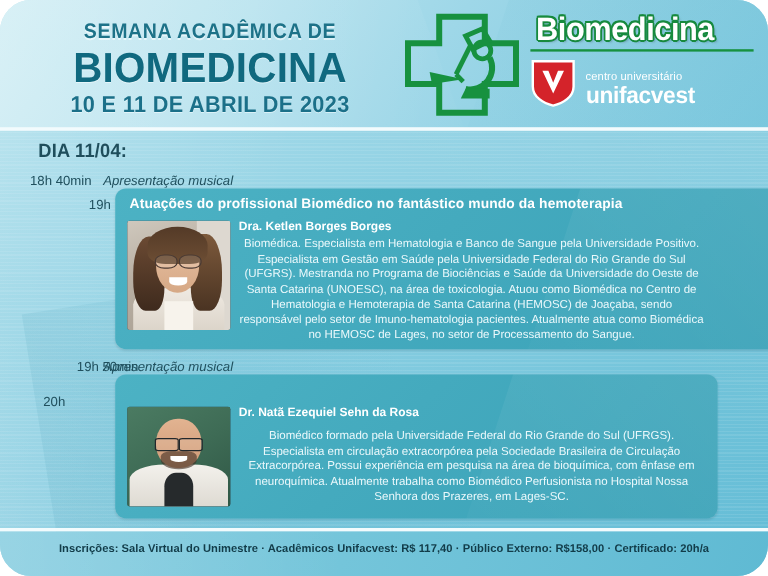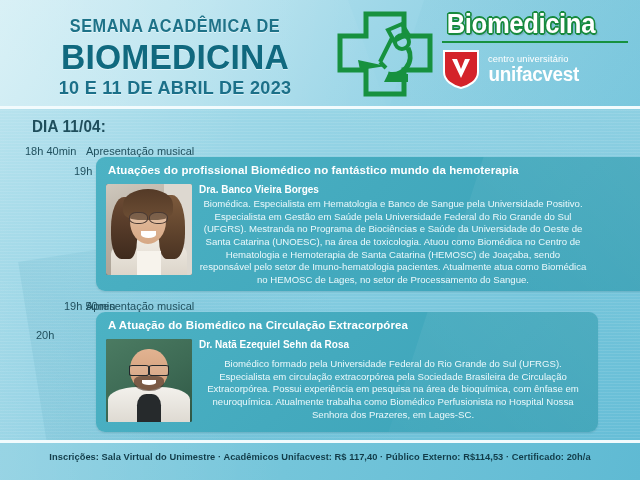--- a/index.html
+++ b/index.html
@@ -11,20 +11,21 @@
     overflow: hidden;
     font-family: "Liberation Sans", sans-serif;
   }
 
   #poster {
     position: relative;
     width: 640px;
     height: 480px;
     background: linear-gradient(150deg, #bfe6ef 0%, #a8dcea 18%, #92d2e4 40%, #7ec9de 62%, #6fc2d9 80%, #63bcd6 100%);
     overflow: hidden;
+    border-radius: 26px;
   }
 
   
   .streak {
     position: absolute;
     pointer-events: none;
   }
   .streak-a {
     left: -120px; top: -60px;
     width: 520px; height: 700px;
@@ -147,21 +148,21 @@
       -1.2px 1.2px 0 #178a3e, 1.2px 1.2px 0 #178a3e,
        2px 2px 2px rgba(0,0,0,0.25);
   }
   .brand-rule {
     width: 186px; height: 2px;
     background: #17913f;
     margin-top: 3px;
   }
   .uni-row {
     display: flex;
-    align-items: center;
+    align-items: flex-end;
     margin-top: 5px;
   }
   .shield {
     width: 38px; height: 42px;
     position: relative;
     flex: none;
   }
   .uni-text { margin-left: 7px; line-height: 1.0; }
   .uni-top {
     font-size: 9.5px;
@@ -208,20 +209,21 @@
     position: absolute;
     font-size: 11px;
     color: #20505e;
     white-space: nowrap;
   }
   .slot-note {
     position: absolute;
     font-size: 11px;
     color: #20505e;
     white-space: nowrap;
+    font-style: italic;
   }
 
   .t1 { left: 25px; top: 36px; }
   .n1 { left: 86px; top: 36px; }
   .t2 { left: 36px; top: 56px; margin-left: 38px; }
 
   .t3 { left: 36px; top: 191px; margin-left: 28px; }
   .n3 { left: 86px; top: 191px; }
   .t4 { left: 36px; top: 220px; }
 
@@ -441,47 +443,46 @@
         <div class="p1-body"></div>
         <div class="p1-hairL"></div>
           <div class="p1-hairR"></div>
         <div class="p1-face"></div>
           <div class="p1-hairTop"></div>
         <div class="p1-glass"></div>
           <div class="p1-smile"></div>
         <div class="p1-collar"></div>
       </div>
 
-      <div class="speaker-name sn1">Dra. Banco Vieira Borges</div>
+      <div class="speaker-name sn1">Dra. Ketlen Borges Borges</div>
       <div class="speaker-bio sb1">Biomédica. Especialista em Hematologia e Banco de Sangue pela Universidade Positivo. Especialista em Gestão em Saúde pela Universidade Federal do Rio Grande do Sul (UFGRS). Mestranda no Programa de Biociências e Saúde da Universidade do Oeste de Santa Catarina (UNOESC), na área de toxicologia. Atuou como Biomédica no Centro de Hematologia e Hemoterapia de Santa Catarina (HEMOSC) de Joaçaba, sendo responsável pelo setor de Imuno-hematologia pacientes. Atualmente atua como Biomédica no HEMOSC de Lages, no setor de Processamento do Sangue.</div>
     </div>
 
     <div class="slot-time t3">19h 50min</div>
     <div class="slot-note n3">Apresentação musical</div>
     <div class="slot-time t4">20h</div>
 
     <div class="card card2">
       <div class="card-sheen"></div>
-      <div class="card-title">A Atuação do Biomédico na Circulação Extracorpórea</div>
 
       <div class="photo photo2">
         <div class="p2-bg"></div>
         <div class="p2-coat"></div>
           <div class="p2-shirt"></div>
         <div class="p2-head"></div>
         <div class="p2-beard"></div>
           <div class="p2-smile"></div>
         <div class="p2-glass"></div>
       </div>
 
       <div class="speaker-name sn2">Dr. Natã Ezequiel Sehn da Rosa</div>
       <div class="speaker-bio sb2">Biomédico formado pela Universidade Federal do Rio Grande do Sul (UFRGS). Especialista em circulação extracorpórea pela Sociedade Brasileira de Circulação Extracorpórea. Possui experiência em pesquisa na área de bioquímica, com ênfase em neuroquímica. Atualmente trabalha como Biomédico Perfusionista no Hospital Nossa Senhora dos Prazeres, em Lages-SC.</div>
     </div>
 
   </div>
 
   <div class="ftr-divider"></div>
   <div class="footer">
     <div class="footer-streak"></div>
-    <div class="footer-text">Inscrições: Sala Virtual do Unimestre · Acadêmicos Unifacvest: R$ 117,40 · Público Externo: R$114,53 · Certificado: 20h/a</div>
+    <div class="footer-text">Inscrições: Sala Virtual do Unimestre · Acadêmicos Unifacvest: R$ 117,40 · Público Externo: R$158,00 · Certificado: 20h/a</div>
   </div>
 
 </div>
 
 </body></html>

